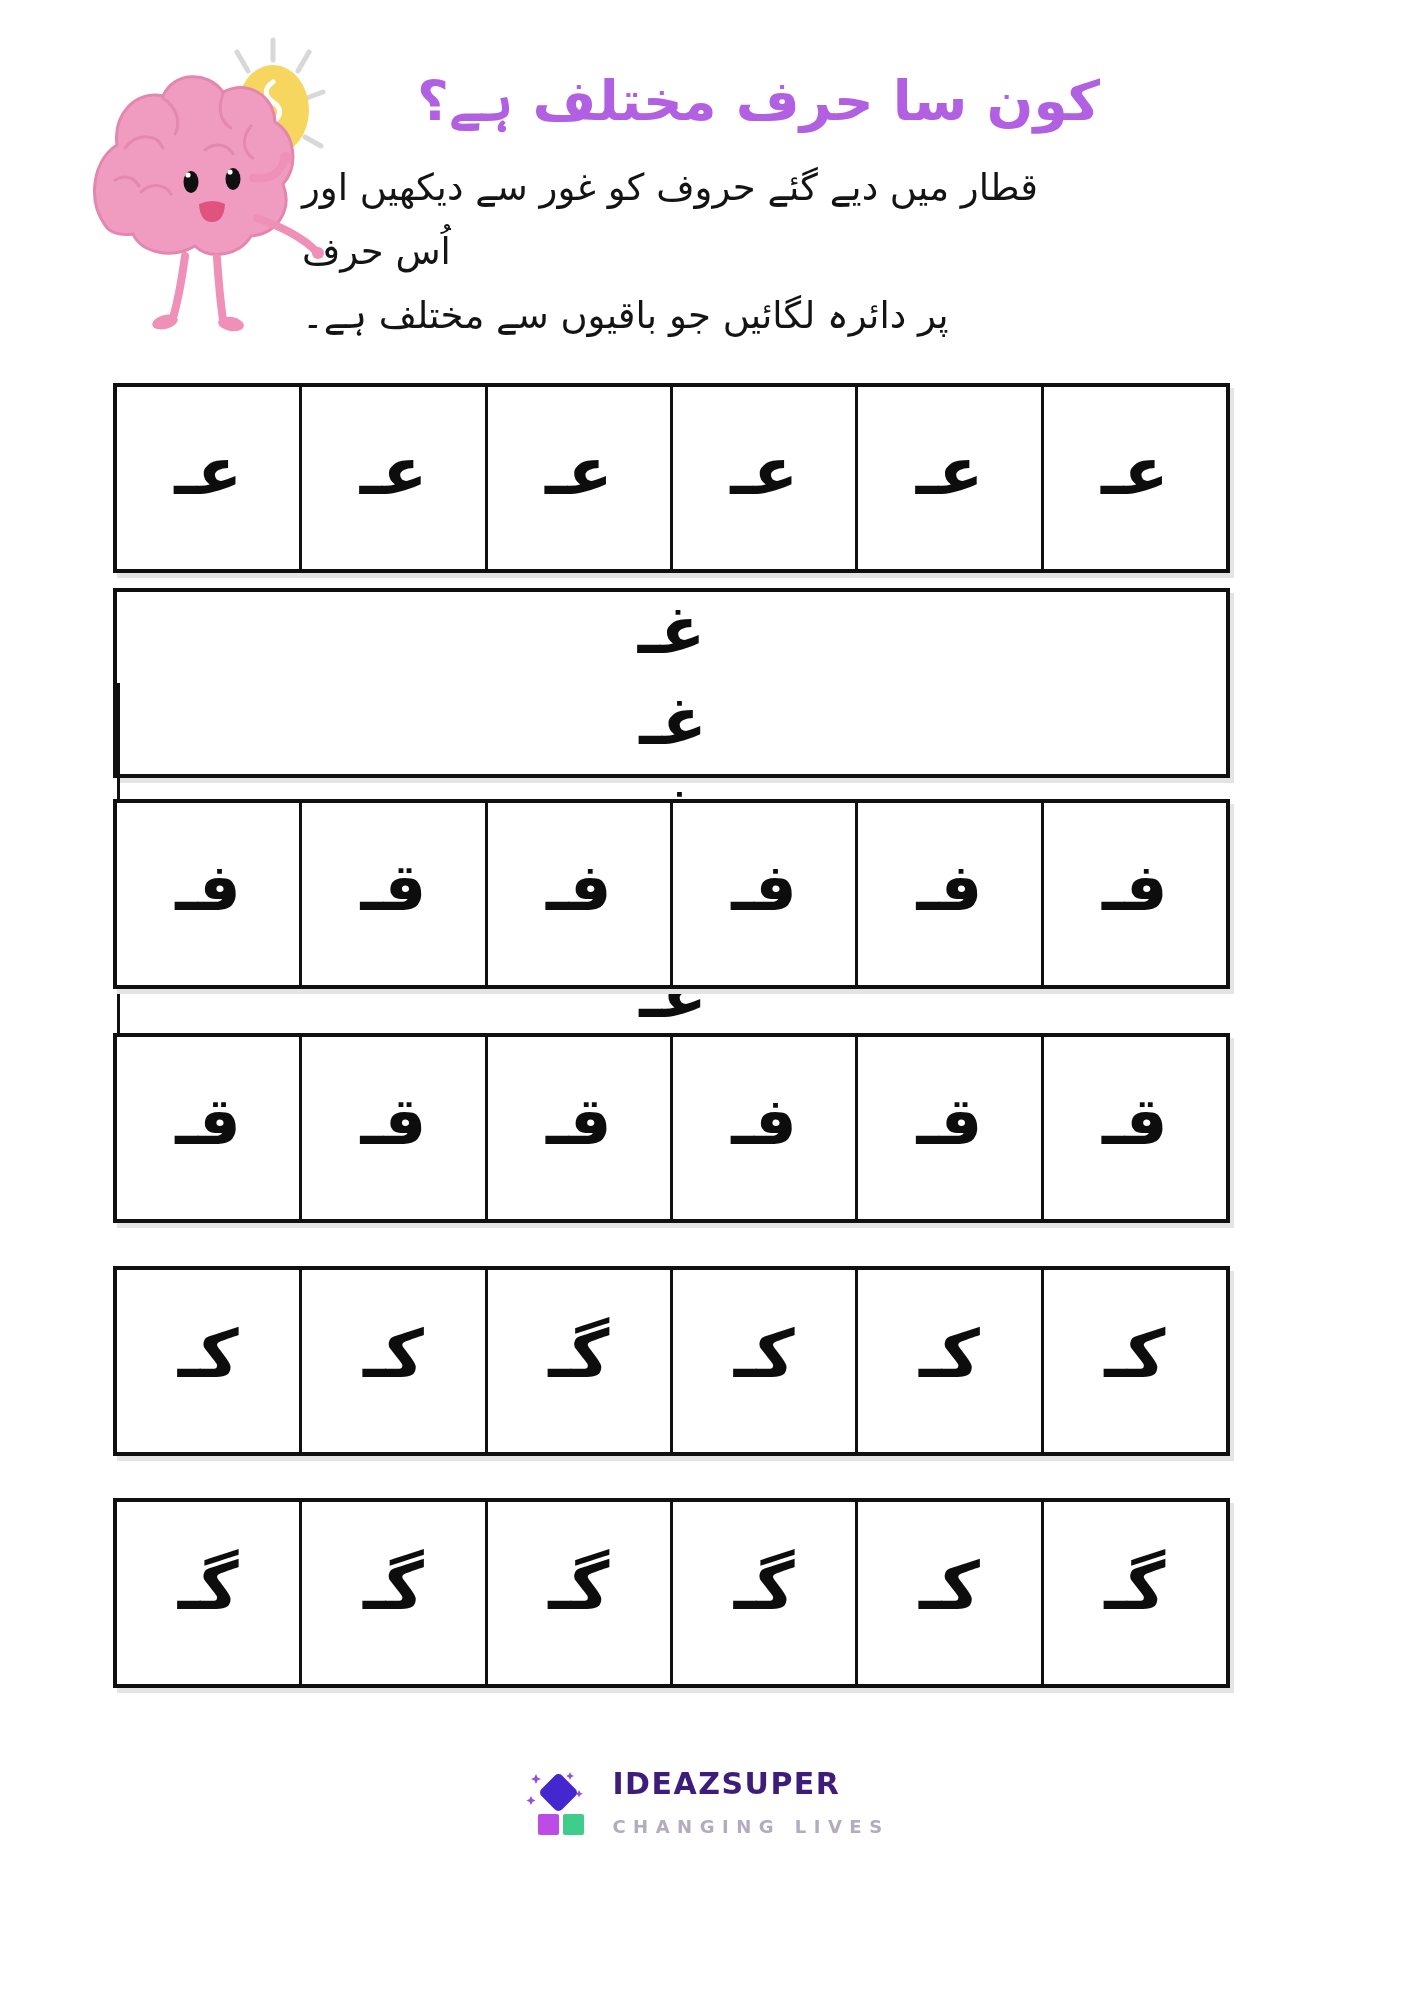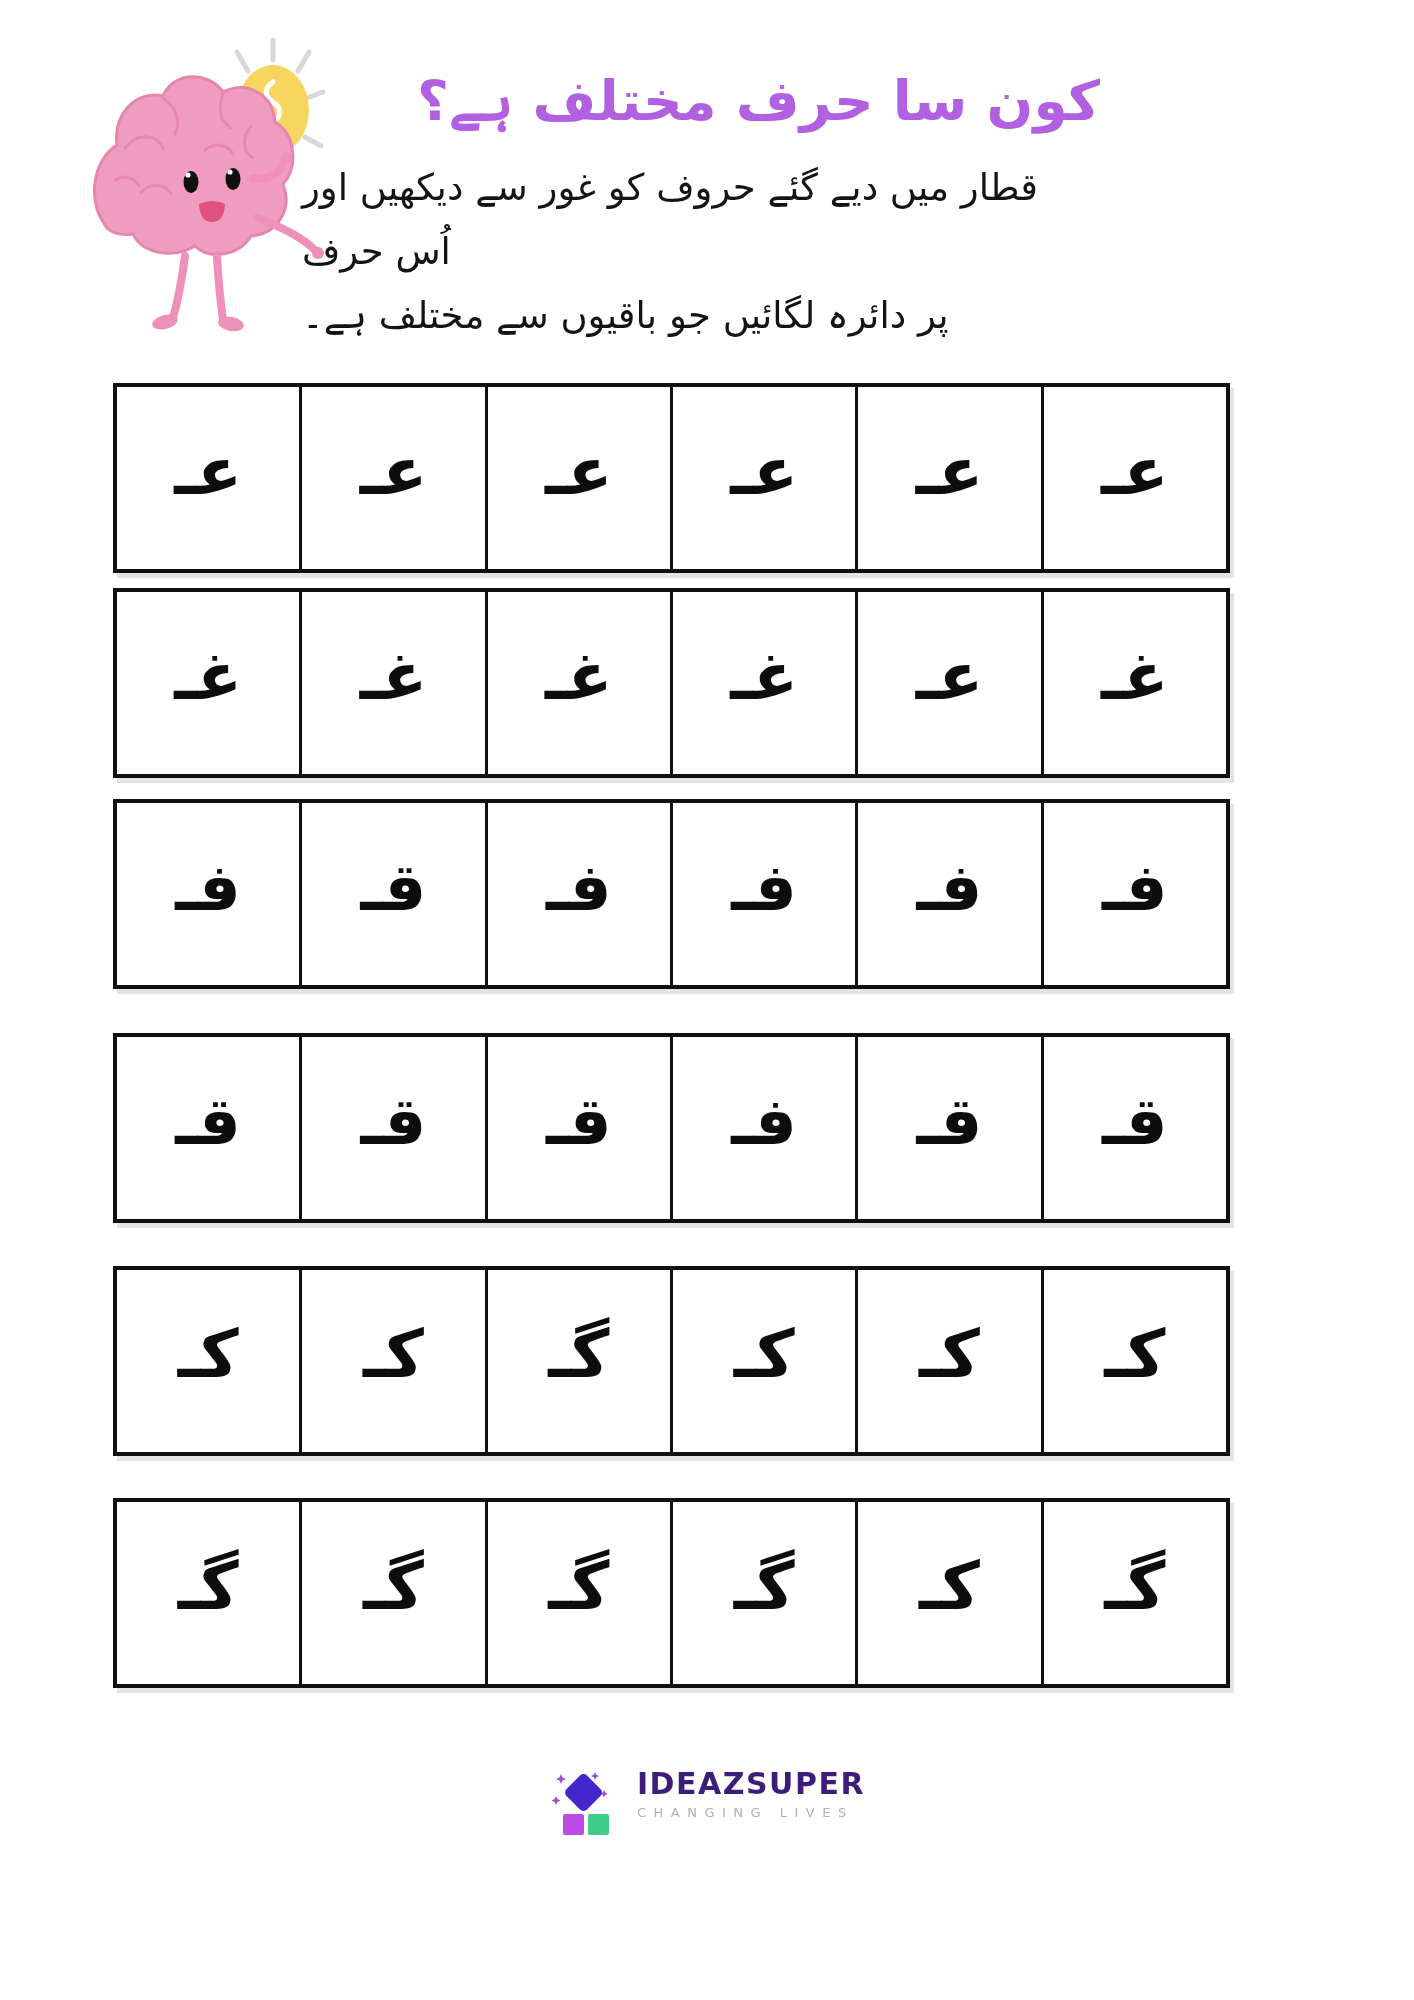--- a/index.html
+++ b/index.html
@@ -17,29 +17,29 @@
   .mascot{position:absolute;left:85px;top:30px;width:255px;height:315px;}
 
   
   .letter-row{position:absolute;left:113px;width:1117px;height:190px;
               display:flex;box-sizing:border-box;border:4px solid #101010;
               background:#ffffff;box-shadow:4px 5px 0 0 #e4e4e4;}
   .letter-cell{flex:1 1 0;display:flex;align-items:center;justify-content:center;
                direction:rtl;font-size:66px;font-weight:bold;color:#0d0d0d;
                font-family:"DejaVu Sans",sans-serif;padding-bottom:14px;box-sizing:border-box;}
   .letter-cell + .letter-cell{border-left:3px solid #101010;}
-  .r1{top:383px;} .r2{top:588px;} .r3{top:799px;}
+  .r1{top:383px;} .r2{top:588px;flex-direction:column;} .r3{top:799px;}
   .r4{top:1033px;} .r5{top:1266px;} .r6{top:1498px;}
 
   
   .footer{position:absolute;left:0;right:0;top:1768px;display:flex;
           justify-content:center;gap:14px;}
   .brand-text{display:flex;flex-direction:column;align-items:flex-start;}
   .brand-name{font-size:30px;font-weight:900;letter-spacing:1.5px;line-height:32px;}
-  .brand-tagline{font-size:13px;font-weight:normal;letter-spacing:7.5px;margin-top:5px;}
+  .brand-tagline{font-size:18px;font-weight:bold;letter-spacing:7.5px;margin-top:16px;}
 </style>
 </head>
 <body>
 
 <div id="page">
 
   <svg class="mascot" viewBox="0 0 255 315" aria-hidden="true">
 
     <g stroke="#d8d8d8" stroke-width="5" stroke-linecap="round">
       <line x1="152" y1="22" x2="163" y2="41"></line>

